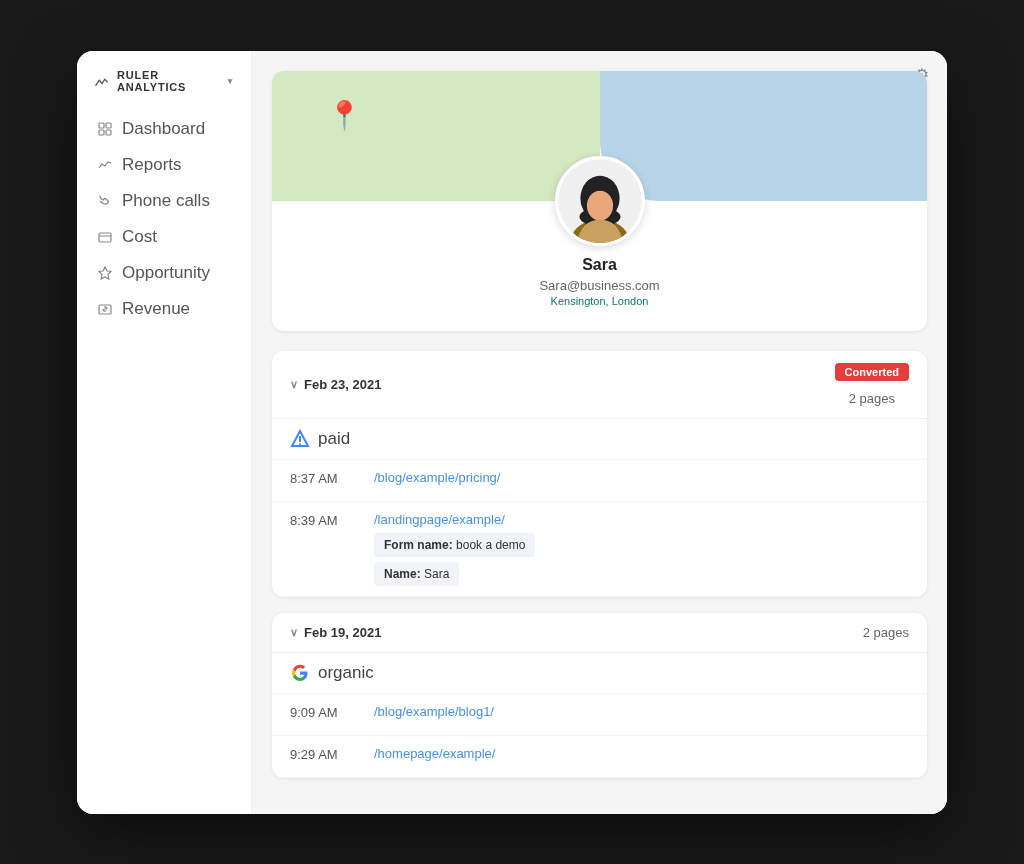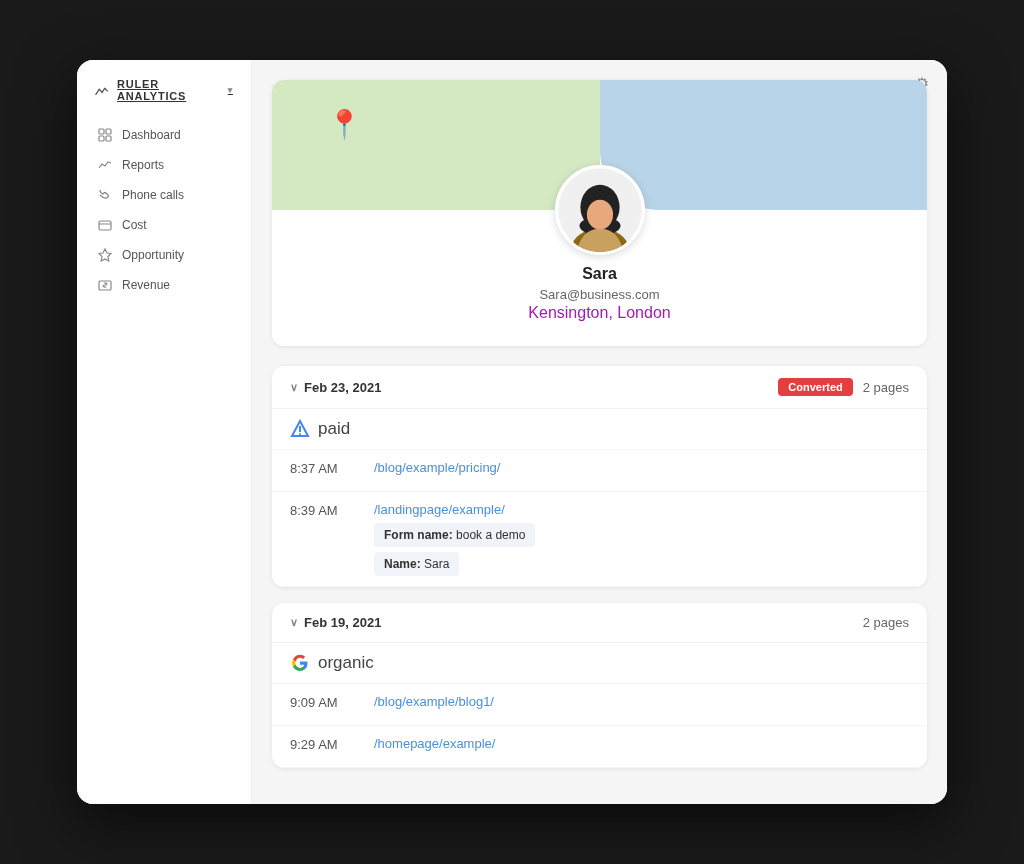--- a/index.html
+++ b/index.html
@@ -40,39 +40,38 @@
     .sidebar-brand {
       display: flex;
       align-items: center;
       gap: 8px;
       padding: 0 18px 18px 18px;
       font-size: 11px;
       font-weight: 700;
       letter-spacing: 0.8px;
       color: #333;
       text-transform: uppercase;
-      text-decoration: underline;
     }
 
     .sidebar-brand svg {
       width: 16px; height: 16px;
     }
 
     .sidebar-brand .chevron {
       margin-left: 2px;
       font-size: 9px;
       color: #888;
     }
 
     .nav-item {
       display: flex;
       align-items: center;
       gap: 10px;
       padding: 8px 18px;
-      font-size: 12px;
+      font-size: 17px;
       color: #555;
       cursor: pointer;
       border-left: 3px solid transparent;
     }
 
     .nav-item.active {
       color: #00bfa5;
       font-weight: 600;
       border-left: 3px solid #00bfa5;
     }
@@ -165,22 +164,22 @@
       margin-bottom: 4px;
     }
 
     .profile-email {
       font-size: 13px;
       color: #666;
       margin-bottom: 2px;
     }
 
     .profile-location {
-      font-size: 16px;
-      color: #a21caf;
+      font-size: 11px;
+      color: #0f766e;
     }
 
     
     .sessions-area {
       margin: 0 20px 20px;
       display: flex;
       flex-direction: column;
       gap: 0;
     }
 
@@ -206,20 +205,21 @@
       gap: 6px;
       font-size: 13px;
       font-weight: 600;
       color: #333;
     }
 
     .session-meta {
       display: flex;
       align-items: center;
       gap: 10px;
+      flex-direction: column;
     }
 
     .converted-badge {
       background: #e53e3e;
       color: #fff;
       font-size: 11px;
       font-weight: 600;
       padding: 3px 10px;
       border-radius: 4px;
     }

